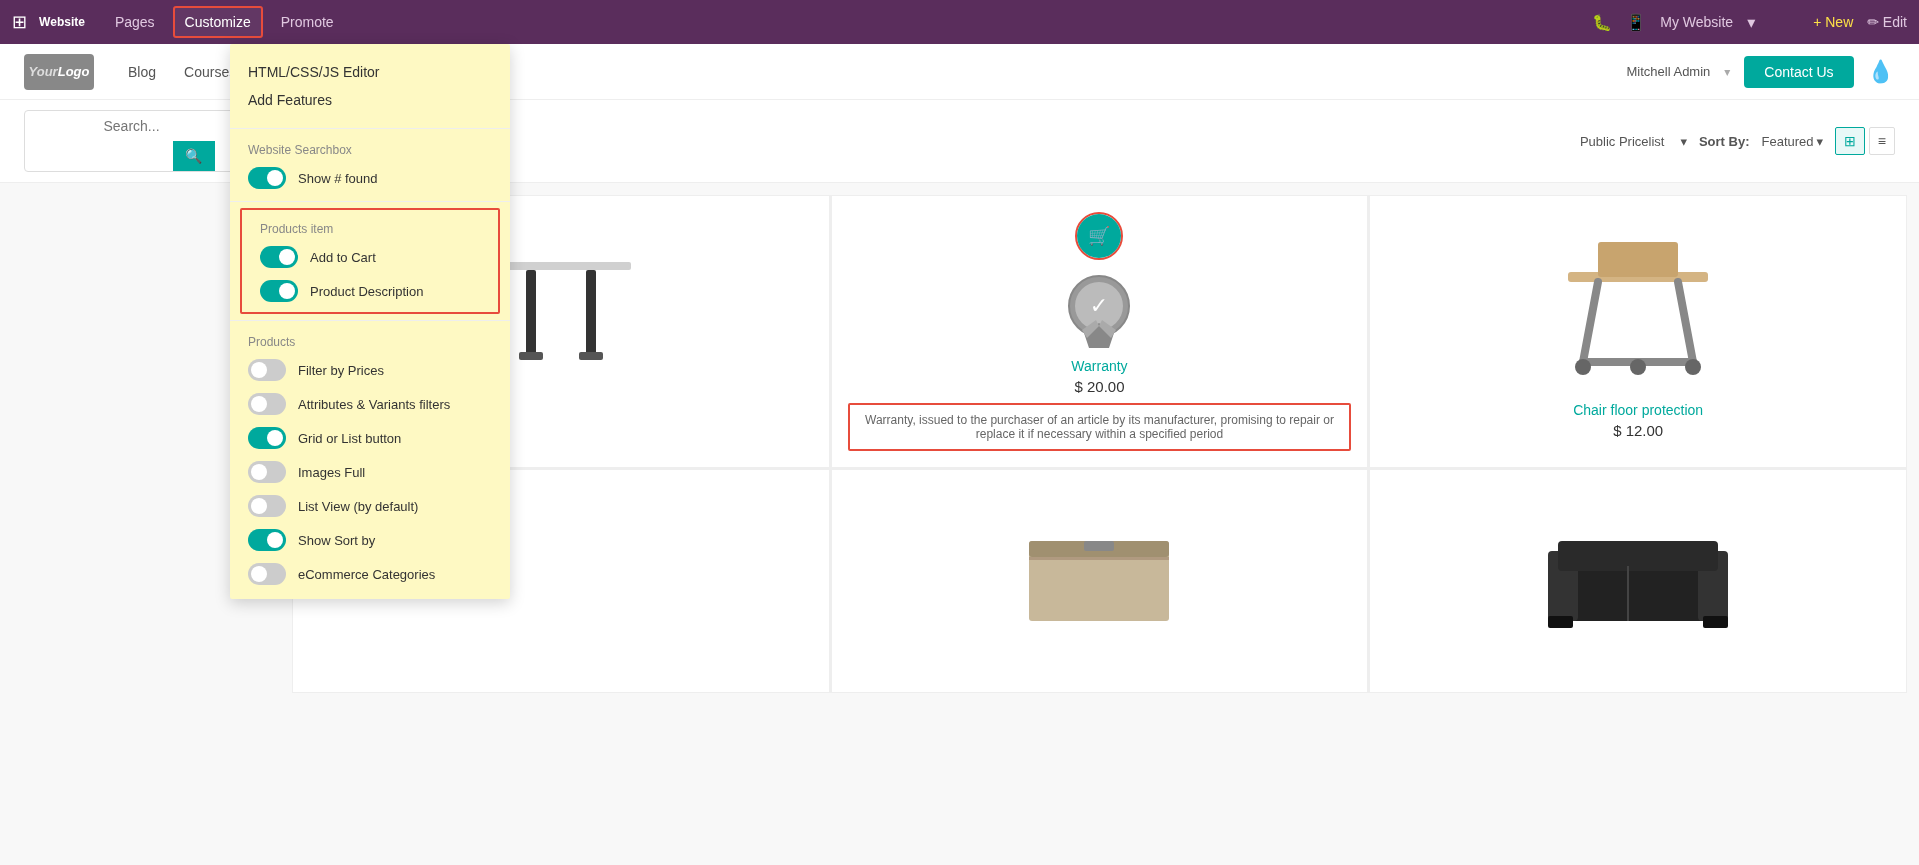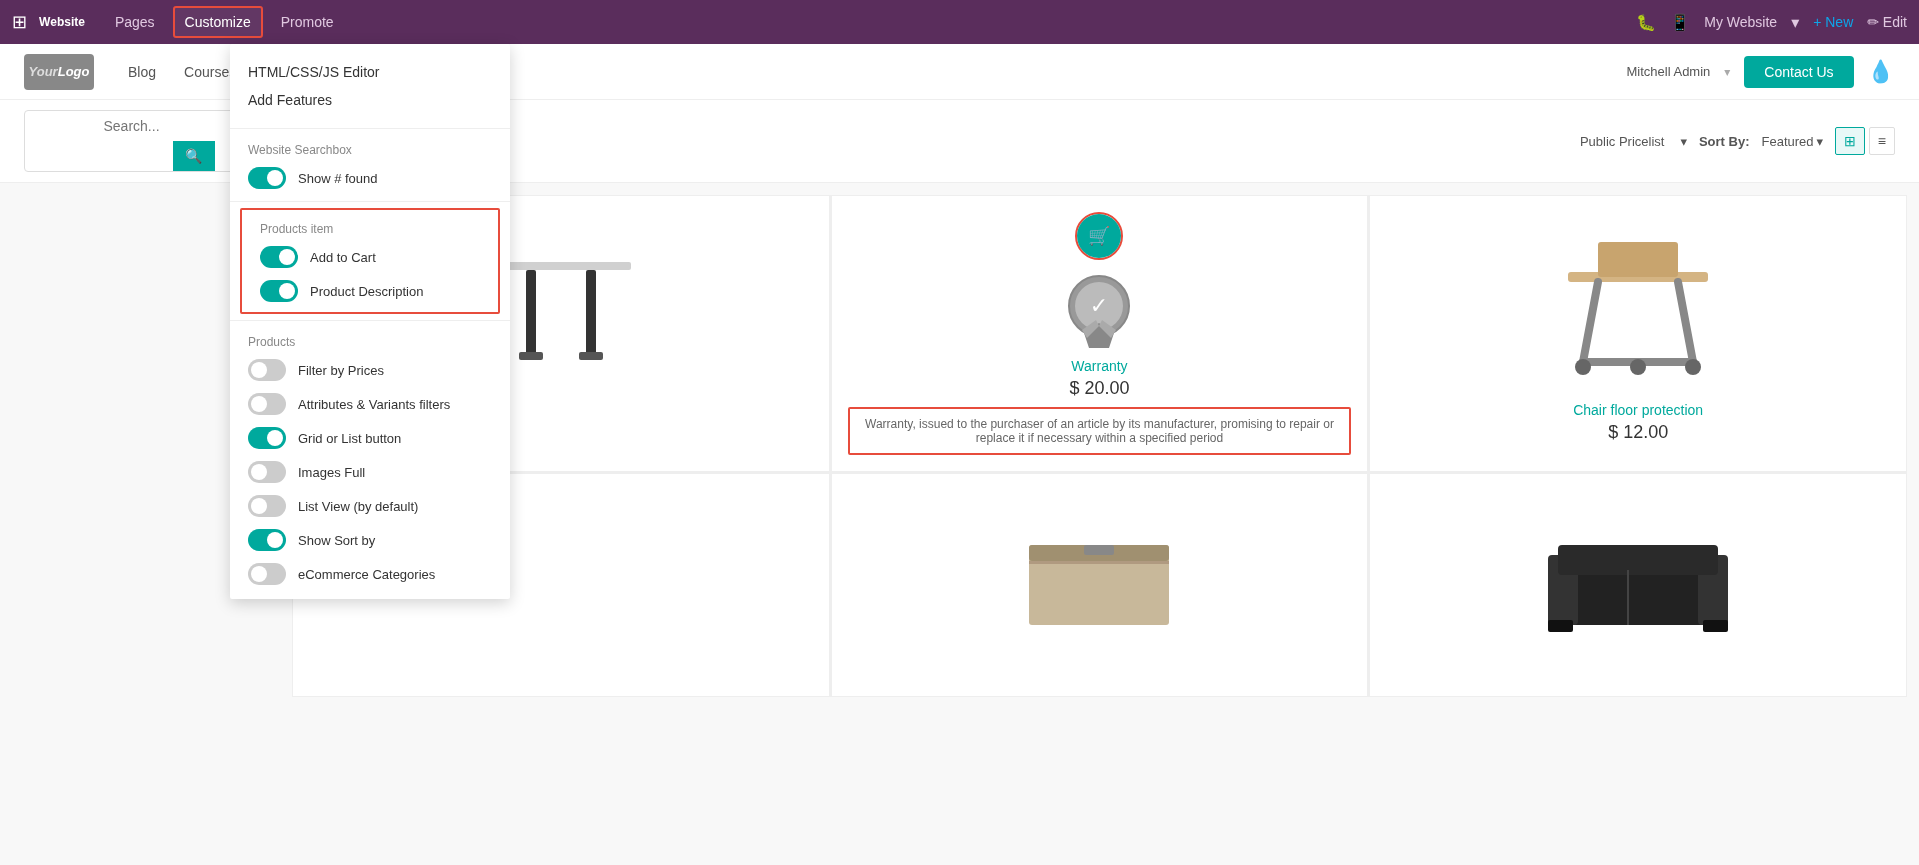--- a/index.html
+++ b/index.html
@@ -51,39 +51,40 @@
       color: #e0c8e0;
       font-size: 16px;
       cursor: pointer;
     }
     .topbar-my-website {
       color: #e0c8e0;
       font-size: 14px;
       cursor: pointer;
     }
     .topbar-new-btn {
-      color: #0ea5e9;
+      color: #fde047;
       font-size: 14px;
       cursor: pointer;
       display: flex;
       align-items: center;
       gap: 4px;
+      margin-left: 44px;
     }
     .topbar-edit-btn {
       color: #e0c8e0;
       font-size: 14px;
       cursor: pointer;
     }
 
     
     .customize-dropdown {
       position: absolute;
       top: 44px;
       left: 230px;
-      background: #ffffff;
+      background: #fef9c3;
       width: 280px;
       box-shadow: 0 4px 16px rgba(0,0,0,0.18);
       z-index: 200;
       border-radius: 2px;
       padding-bottom: 8px;
     }
     .customize-dropdown-header {
       padding: 14px 18px 8px 18px;
     }
     .customize-dropdown-header a {
@@ -328,21 +329,21 @@
       overflow: hidden;
       margin-bottom: 10px;
     }
     .product-name {
       font-size: 14px;
       color: #00a99d;
       margin-bottom: 4px;
       text-align: center;
     }
     .product-price {
-      font-size: 18px;
+      font-size: 15px;
       color: #333;
       margin-bottom: 8px;
     }
     .product-desc {
       font-size: 12px;
       color: #666;
       text-align: center;
       border: 2px solid #e74c3c;
       padding: 8px;
       border-radius: 2px;

